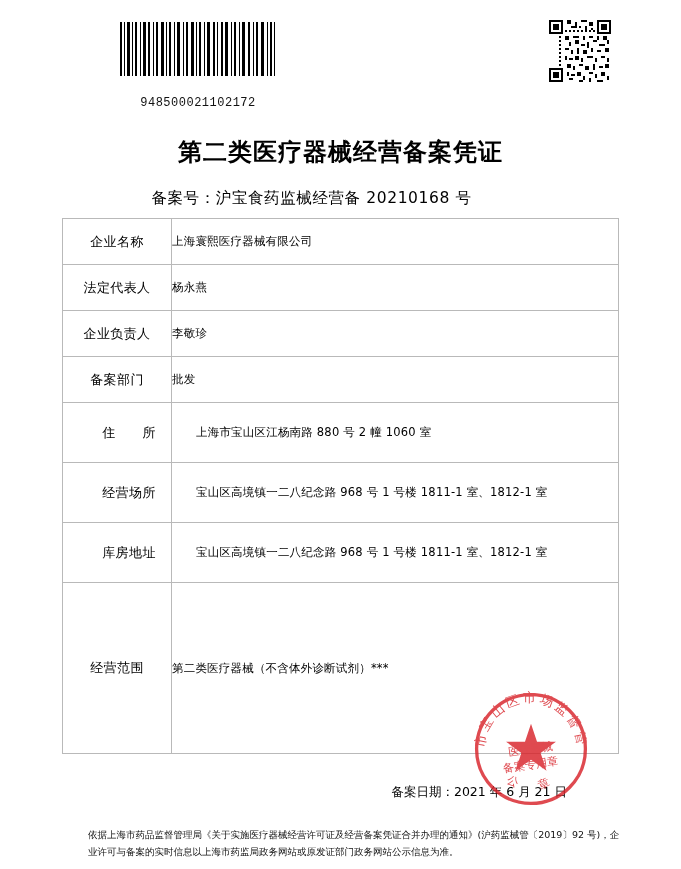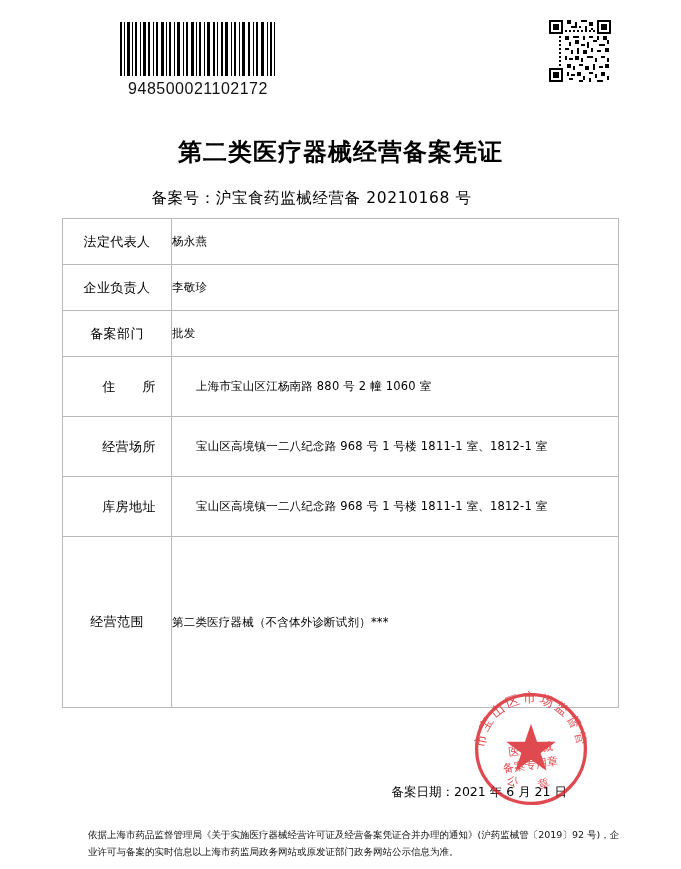--- a/index.html
+++ b/index.html
@@ -29,24 +29,24 @@
     top: 22px;
     width: 160px;
     text-align: center;
   }
   .barcode {
     height: 54px;
     width: 158px;
     display: block;
   }
   .barcode-num {
-    font-family: Liberation Sans, sans-serif;
-    font-size: 16px;
+    font-family: Liberation Mono, monospace;
+    font-size: 12px;
     letter-spacing: 0.5px;
-    margin-top: 4px;
+    margin-top: 20px;
     color: #111;
   }
 
   
   .qr-wrap {
     position: absolute;
     right: 68px;
     top: 18px;
     width: 66px;
     height: 66px;
@@ -303,20 +303,24 @@
       </g>
     </svg>
   </div>
 
   <div class="doc-title">第二类医疗器械经营备案凭证</div>
   <div class="doc-subtitle">备案号：沪宝食药监械经营备 20210168 号</div>
 
   <table class="main">
     <tbody>
       <tr class="r-short">
+        <td class="label">企业名称</td>
+        <td class="value">上海寰熙医疗器械有限公司</td>
+      </tr>
+      <tr class="r-short">
         <td class="label">法定代表人</td>
         <td class="value">杨永燕</td>
       </tr>
       <tr class="r-short">
         <td class="label">企业负责人</td>
         <td class="value">李敬珍</td>
       </tr>
       <tr class="r-short">
         <td class="label">备案部门</td>
         <td class="value">批发</td>

